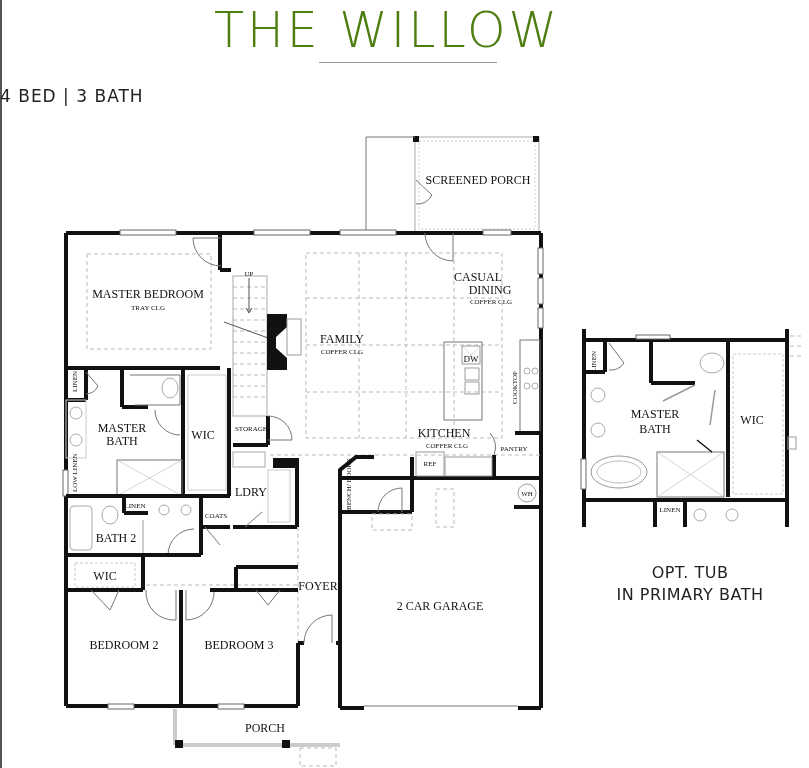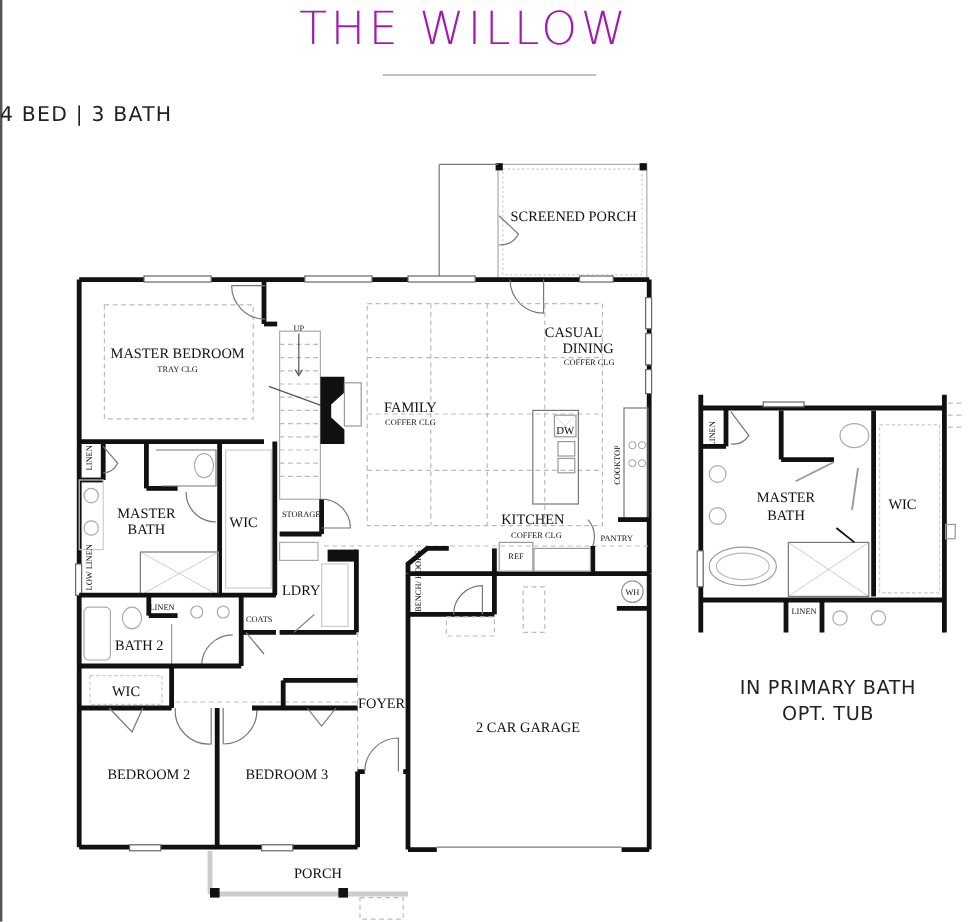--- a/index.html
+++ b/index.html
@@ -1,18 +1,18 @@
 <!DOCTYPE html>
 <html><head>
 <meta charset="utf-8">
 <style>
   html, body { margin: 0; padding: 0; background: #ffffff; }
   body { width: 809px; height: 768px; position: relative; overflow: hidden; font-family: "Liberation Sans", sans-serif; }
   .left-edge { position: absolute; left: 0; top: 0; width: 2px; height: 768px; background: #555; }
-  .title { position: absolute; left: 0; width: 774px; top: 2px; text-align: center; font-family: "DejaVu Sans", sans-serif; font-weight: 300; font-size: 38px; letter-spacing: 3px; color: #a21caf; }
+  .title { position: absolute; left: 0; width: 774px; top: 2px; text-align: center; font-family: "DejaVu Sans", sans-serif; font-weight: 300; font-size: 49px; letter-spacing: 3px; color: #4d7c0f; }
   .divider { position: absolute; left: 319px; top: 62px; width: 178px; height: 1px; background: #999; }
   .subtitle { position: absolute; left: 0; width: 809px; top: 86px; text-align: left; font-family: "DejaVu Sans", sans-serif; font-size: 17px; letter-spacing: 1px; color: #222; }
   .opt-note { position: absolute; left: 600px; width: 180px; top: 562px; text-align: center; font-family: "DejaVu Sans", sans-serif; font-size: 16px; line-height: 22px; letter-spacing: 0.5px; color: #222; }
   svg.plan { position: absolute; left: 0; top: 0; }
   .lbl { font-family: "Liberation Serif", serif; fill: #111; }
   .lg { font-size: 12px; }
   .sm { font-size: 7px; }
   .md { font-size: 9px; }
   .wall { stroke: #111; stroke-width: 4; fill: none; }
   .thin { stroke: #777; stroke-width: 1; fill: none; }
@@ -307,15 +307,15 @@
     <line x1="790" y1="356" x2="802" y2="356" class="dash"></line>
   </g>
   <text x="0" y="0" class="lbl sm" transform="translate(596 372) rotate(-90)">LINEN</text>
   <text x="655" y="418" text-anchor="middle" class="lbl lg">MASTER</text>
   <text x="655" y="433" text-anchor="middle" class="lbl lg">BATH</text>
   <text x="752" y="424" text-anchor="middle" class="lbl lg">WIC</text>
   <text x="670" y="512" text-anchor="middle" class="lbl sm">LINEN</text>
 </svg>
 
 <div class="opt-note">
+  <div>OPT. TUB</div>
   <div>IN PRIMARY BATH</div>
-  <div>OPT. TUB</div>
 </div>
 
 </body></html>

